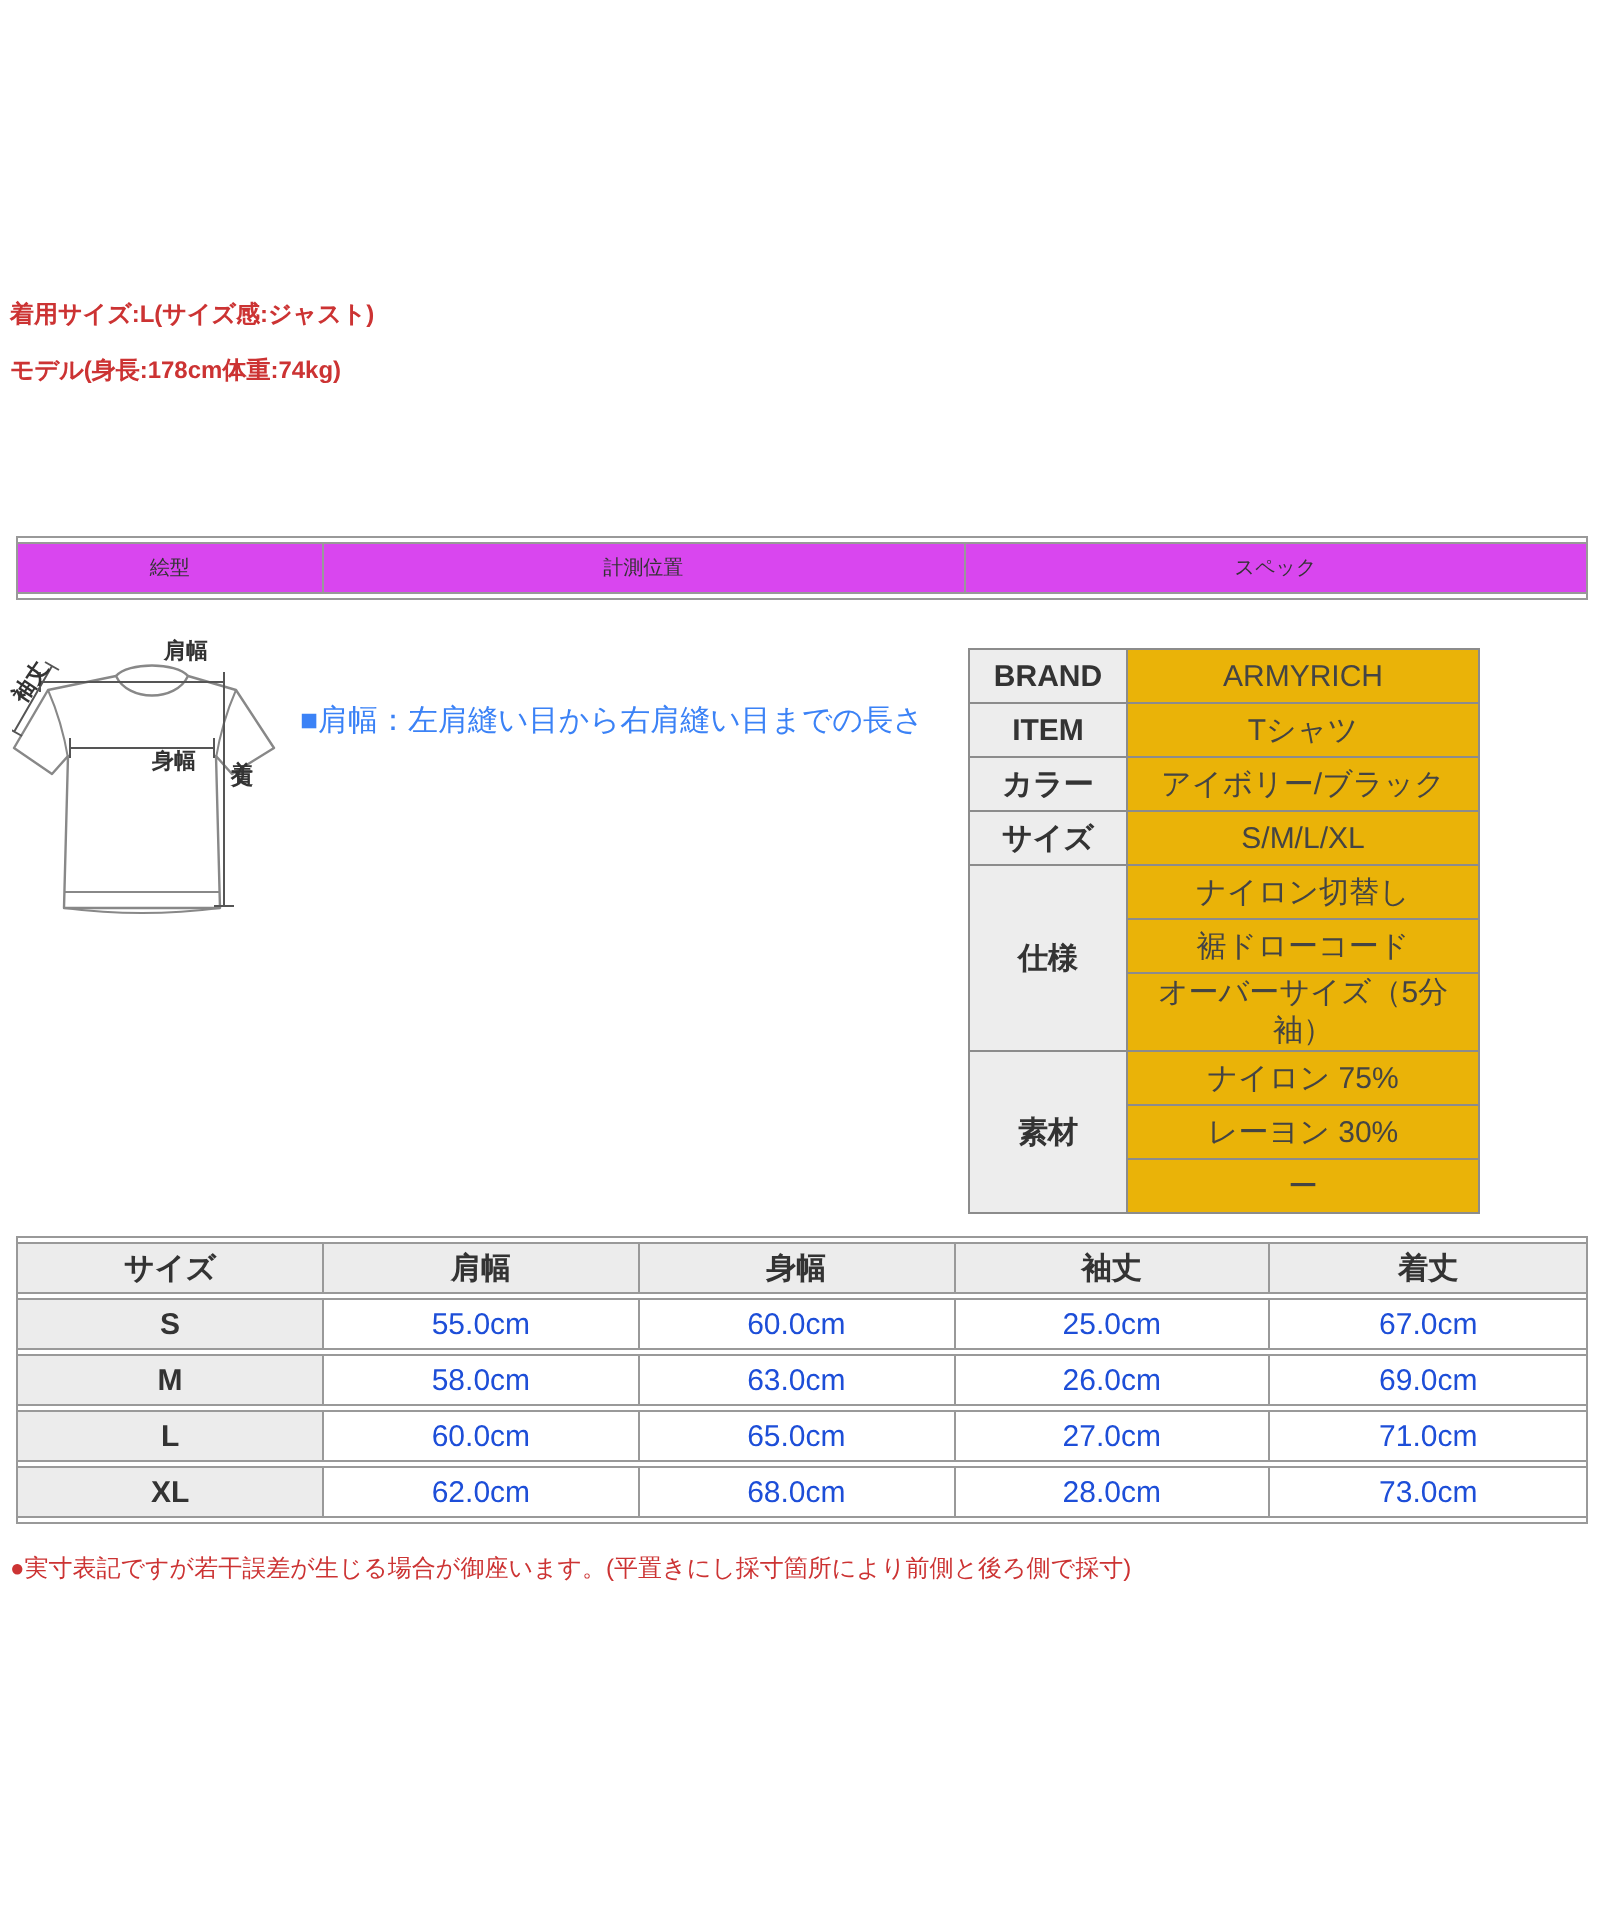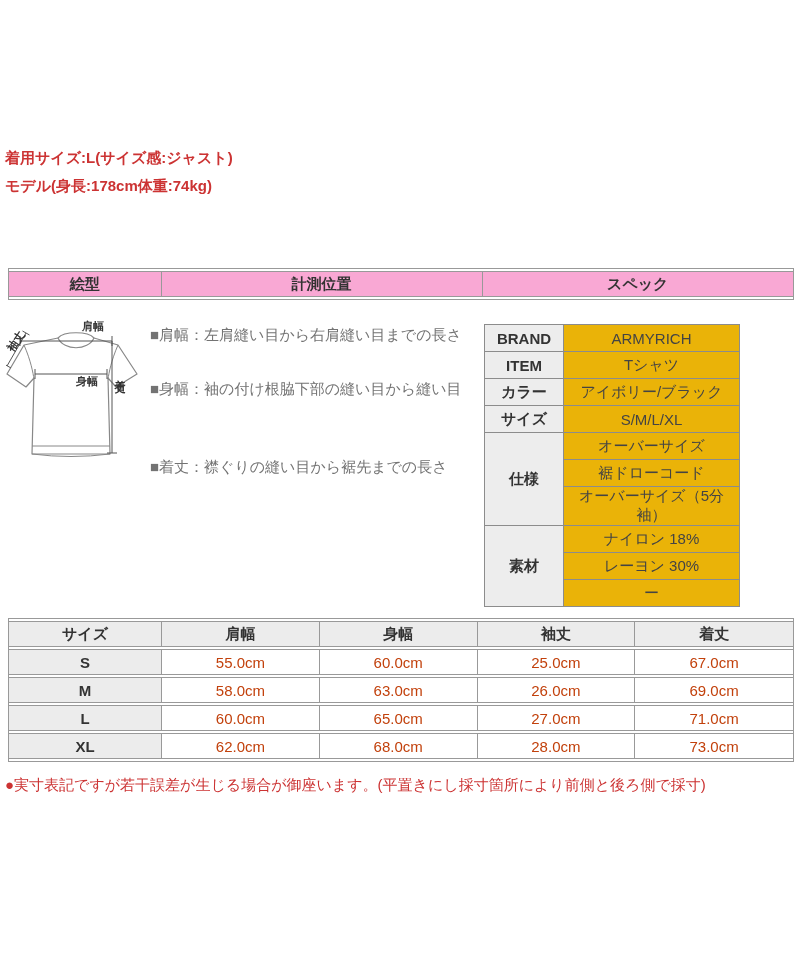--- a/index.html
+++ b/index.html
@@ -1,44 +1,44 @@
 <!DOCTYPE html>
 <html><head>
 <meta charset="utf-8">
 <style>
   html,body{margin:0;padding:0;background:#fff;}
   .page{
     position:relative;width:800px;height:960px;background:#ffffff;overflow:hidden;
     font-family:"Liberation Sans","DejaVu Sans",sans-serif;color:#444;
   }
   
-  .red-note{position:absolute;left:5px;color:#cc3333;font-size:15px;font-weight:600;white-space:nowrap;}
+  .red-note{position:absolute;left:5px;color:#cc3333;font-size:12px;font-weight:600;white-space:nowrap;}
   .note-1{top:149px;}
   .note-2{top:177px;}
   .note-monitor{top:225px;font-weight:700;}
   .note-bottom{top:776px;font-weight:400;}
   
   .sec-header-wrap{position:absolute;left:8px;top:268px;width:784px;border:1px solid #999;}
   .sec-header{width:100%;border-collapse:separate;border-spacing:0 2px;table-layout:fixed;}
   .sec-header th{
-    background:#f9a8d4;border-top:1px solid #999;border-bottom:1px solid #999;border-right:1px solid #999;
-    font-size:15px;font-weight:700;color:#333;height:24px;padding:0;text-align:center;
+    background:#d946ef;border-top:1px solid #999;border-bottom:1px solid #999;border-right:1px solid #999;
+    font-size:10px;font-weight:400;color:#333;height:24px;padding:0;text-align:center;
   }
   .sec-header th:last-child{border-right:none;margin-left:10px;}
   .col-a{width:19.4%;} .col-b{width:40.9%;} .col-c{width:39.7%;}
   
   .diagram{position:absolute;left:6px;top:318px;width:152px;height:185px;}
   .diagram svg{position:absolute;left:0;top:0;}
   .dlabel{position:absolute;font-size:11px;font-weight:700;color:#333;white-space:nowrap;line-height:1;}
   .dlabel-katahaba{left:76px;top:3px;}
   .dlabel-mihaba{left:70px;top:58px;}
   .dlabel-kitake{left:108px;top:53px;writing-mode:vertical-rl;letter-spacing:2px;}
   .dlabel-sodetake{left:-1px;top:18px;transform:rotate(-56deg);transform-origin:center;}
   
-  .legend-item{position:absolute;left:150px;font-size:15px;color:#737373;white-space:nowrap;}
+  .legend-item{position:absolute;left:150px;font-size:15px;color:#3b82f6;white-space:nowrap;margin-top:25px;}
   .legend-0{top:326px;} .legend-1{top:380px;} .legend-2{top:408px;} .legend-3{top:458px;}
   
   .spec-table{
     position:absolute;left:484px;top:324px;width:256px;
     border-collapse:collapse;table-layout:fixed;
   }
   .spec-table th,.spec-table td{
     border:1px solid #8c8c8c;font-size:15px;height:26px;padding:0 2px;text-align:center;
   }
   .spec-table th{background:#ededed;font-weight:700;color:#333;width:74px;}
@@ -46,21 +46,21 @@
   
   .size-wrap{position:absolute;left:8px;top:618px;width:784px;border:1px solid #999;}
   .size-table{width:100%;border-collapse:separate;border-spacing:0 2px;table-layout:fixed;}
   .size-table th,.size-table td{
     border-top:1px solid #999;border-bottom:1px solid #999;border-right:1px solid #999;
     height:24px;padding:0;text-align:center;font-size:15px;
   }
   .size-table th:last-child,.size-table td:last-child{border-right:none;}
   .size-table thead th{background:#ececec;font-weight:700;color:#333;}
   .size-table td.size-cell{background:#ececec;font-weight:700;color:#333;}
-  .size-table td{color:#c2410c;background:#fff;}
+  .size-table td{color:#1d4ed8;background:#fff;}
   .sz-a{width:19.4%;}
 </style>
 </head>
 <body>
 
 <div class="page">
 
   <div class="red-note note-1">着用サイズ:L(サイズ感:ジャスト)</div>
   <div class="red-note note-2">モデル(身長:178cm体重:74kg)</div>
 
@@ -97,22 +97,20 @@
 
       <path d="M20,15 L1,48 M16.5,13 L23.5,17 M-2,46 L5,50" fill="none" stroke="#555" stroke-width="1"></path>
     </svg>
     <div class="dlabel dlabel-katahaba">肩幅</div>
     <div class="dlabel dlabel-sodetake">袖丈</div>
     <div class="dlabel dlabel-mihaba">身幅</div>
     <div class="dlabel dlabel-kitake">着丈</div>
   </div>
 
   <div class="legend-item legend-0">■肩幅：左肩縫い目から右肩縫い目までの長さ</div>
-  <div class="legend-item legend-1">■身幅：袖の付け根脇下部の縫い目から縫い目</div>
-  <div class="legend-item legend-3">■着丈：襟ぐりの縫い目から裾先までの長さ</div>
 
   <table class="spec-table">
     <tbody>
         <tr>
       <th>BRAND</th>
       <td>ARMYRICH</td>
     </tr>
     <tr>
       <th>ITEM</th>
       <td>Tシャツ</td>
@@ -120,31 +118,31 @@
     <tr>
       <th>カラー</th>
       <td>アイボリー/ブラック</td>
     </tr>
     <tr>
       <th>サイズ</th>
       <td>S/M/L/XL</td>
     </tr>
     <tr>
       <th rowspan="3">仕様</th>
-      <td>オーバーサイズ</td>
+      <td>ナイロン切替し</td>
     </tr>
     <tr>
       <td>裾ドローコード</td>
     </tr>
     <tr>
       <td>オーバーサイズ（5分袖）</td>
     </tr>
     <tr>
       <th rowspan="3">素材</th>
-      <td>ナイロン 18%</td>
+      <td>ナイロン 75%</td>
     </tr>
     <tr>
       <td>レーヨン 30%</td>
     </tr>
     <tr>
       <td>ー</td>
     </tr>
   </tbody>
     </table>
 

